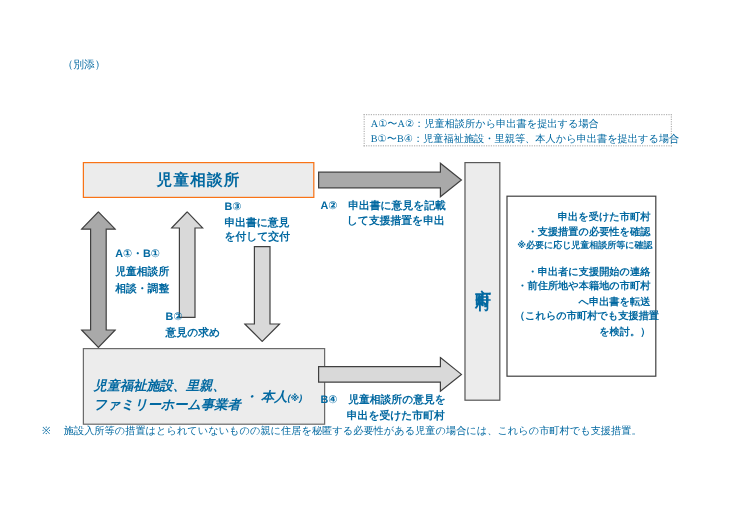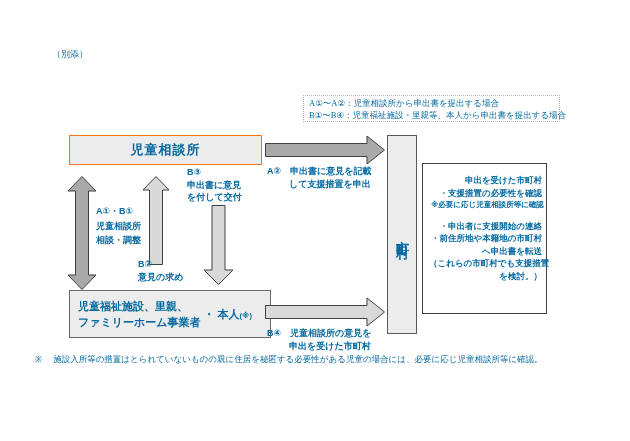--- a/index.html
+++ b/index.html
@@ -27,21 +27,21 @@
   }
   .cc-box{left:69px;top:135px;width:191px;height:28px;font-size:13px;letter-spacing:1px;}
   .muni-box{
     left:387px;top:135px;width:28px;height:197px;
     border:1px solid #595959;font-size:13px;
     writing-mode:vertical-rl;text-orientation:upright;letter-spacing:3px;
   }
   .fac-box{
     left:69px;top:290px;width:189px;height:46px;
     border:1px solid #6b6b6b;justify-content:flex-start;
-    padding:0 3px 0 8px;box-sizing:content-box;
+    padding:16px 3px 0 8px;box-sizing:content-box;font-style:italic;
   }
   .fac-lines{font-size:11px;line-height:16px;}
   .fac-side{font-size:11px;margin-left:3px;white-space:nowrap;}
   .fac-side small{font-size:7.5px;font-weight:bold;}
 
   .flow-label{font-size:9px;font-weight:bold;line-height:12.5px;white-space:nowrap;}
   .indent2{padding-left:22px;}
 
   .lbl-a2{left:267px;top:165px;}
   .lbl-a1b1{left:96px;top:204px;line-height:14.5px;}
@@ -145,16 +145,16 @@
     <div>・支援措置の必要性を確認</div>
     <div class="small">※必要に応じ児童相談所等に確認</div>
     <div class="gap">・申出者に支援開始の連絡</div>
     <div>・前住所地や本籍地の市町村</div>
     <div>　へ申出書を転送</div>
     <div>（これらの市町村でも支援措置</div>
     <div>　を検討。）</div>
   </div>
 
   <div class="abs footnote serif">
-    <span class="mark">※</span><span>施設入所等の措置はとられていないものの親に住居を秘匿する必要性がある児童の場合には、必要に応じ児童相談所等に確認。</span>
+    <span class="mark">※</span><span>施設入所等の措置はとられていないものの親に住居を秘匿する必要性がある児童の場合には、これらの市町村でも支援措置。</span>
   </div>
 
 </div>
 
 </body></html>

